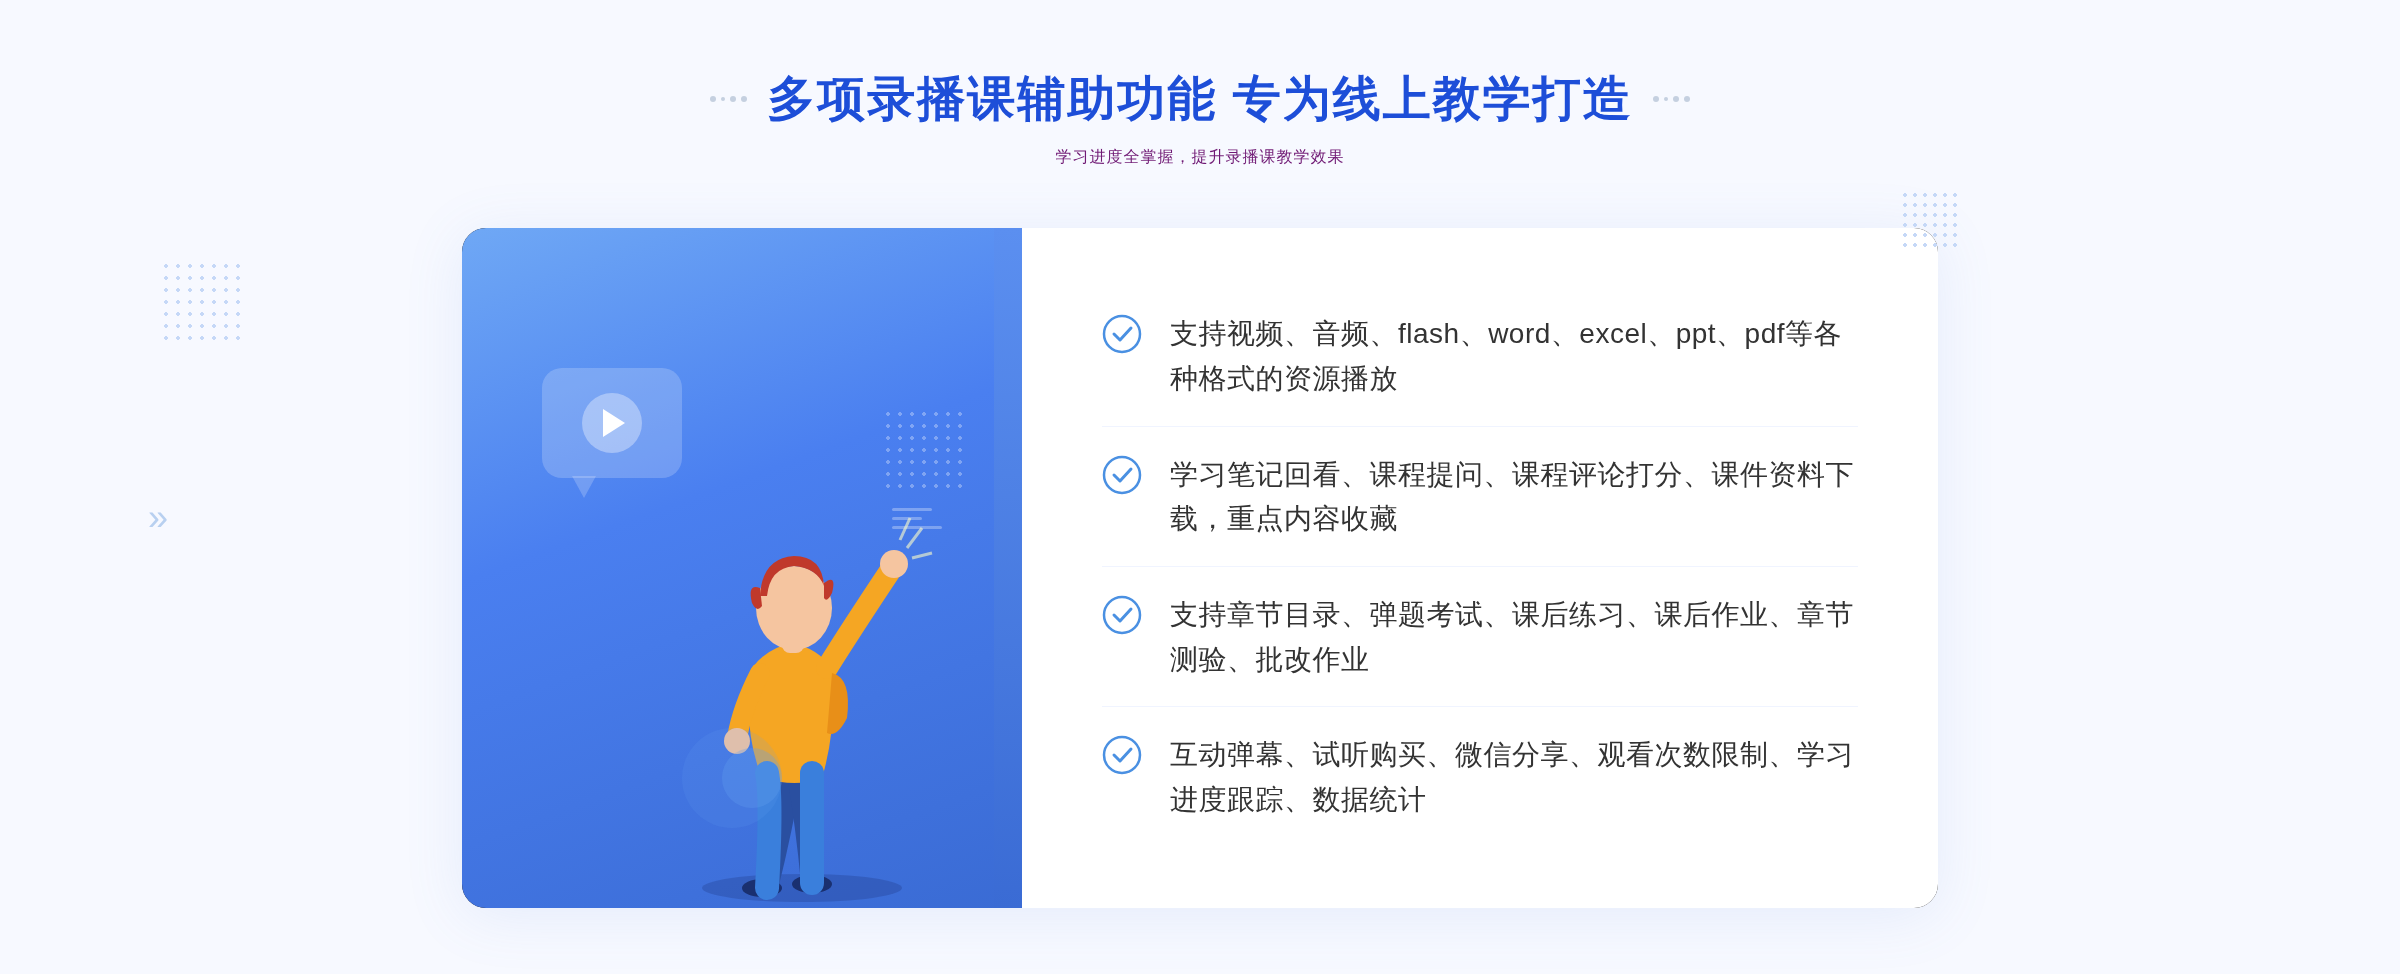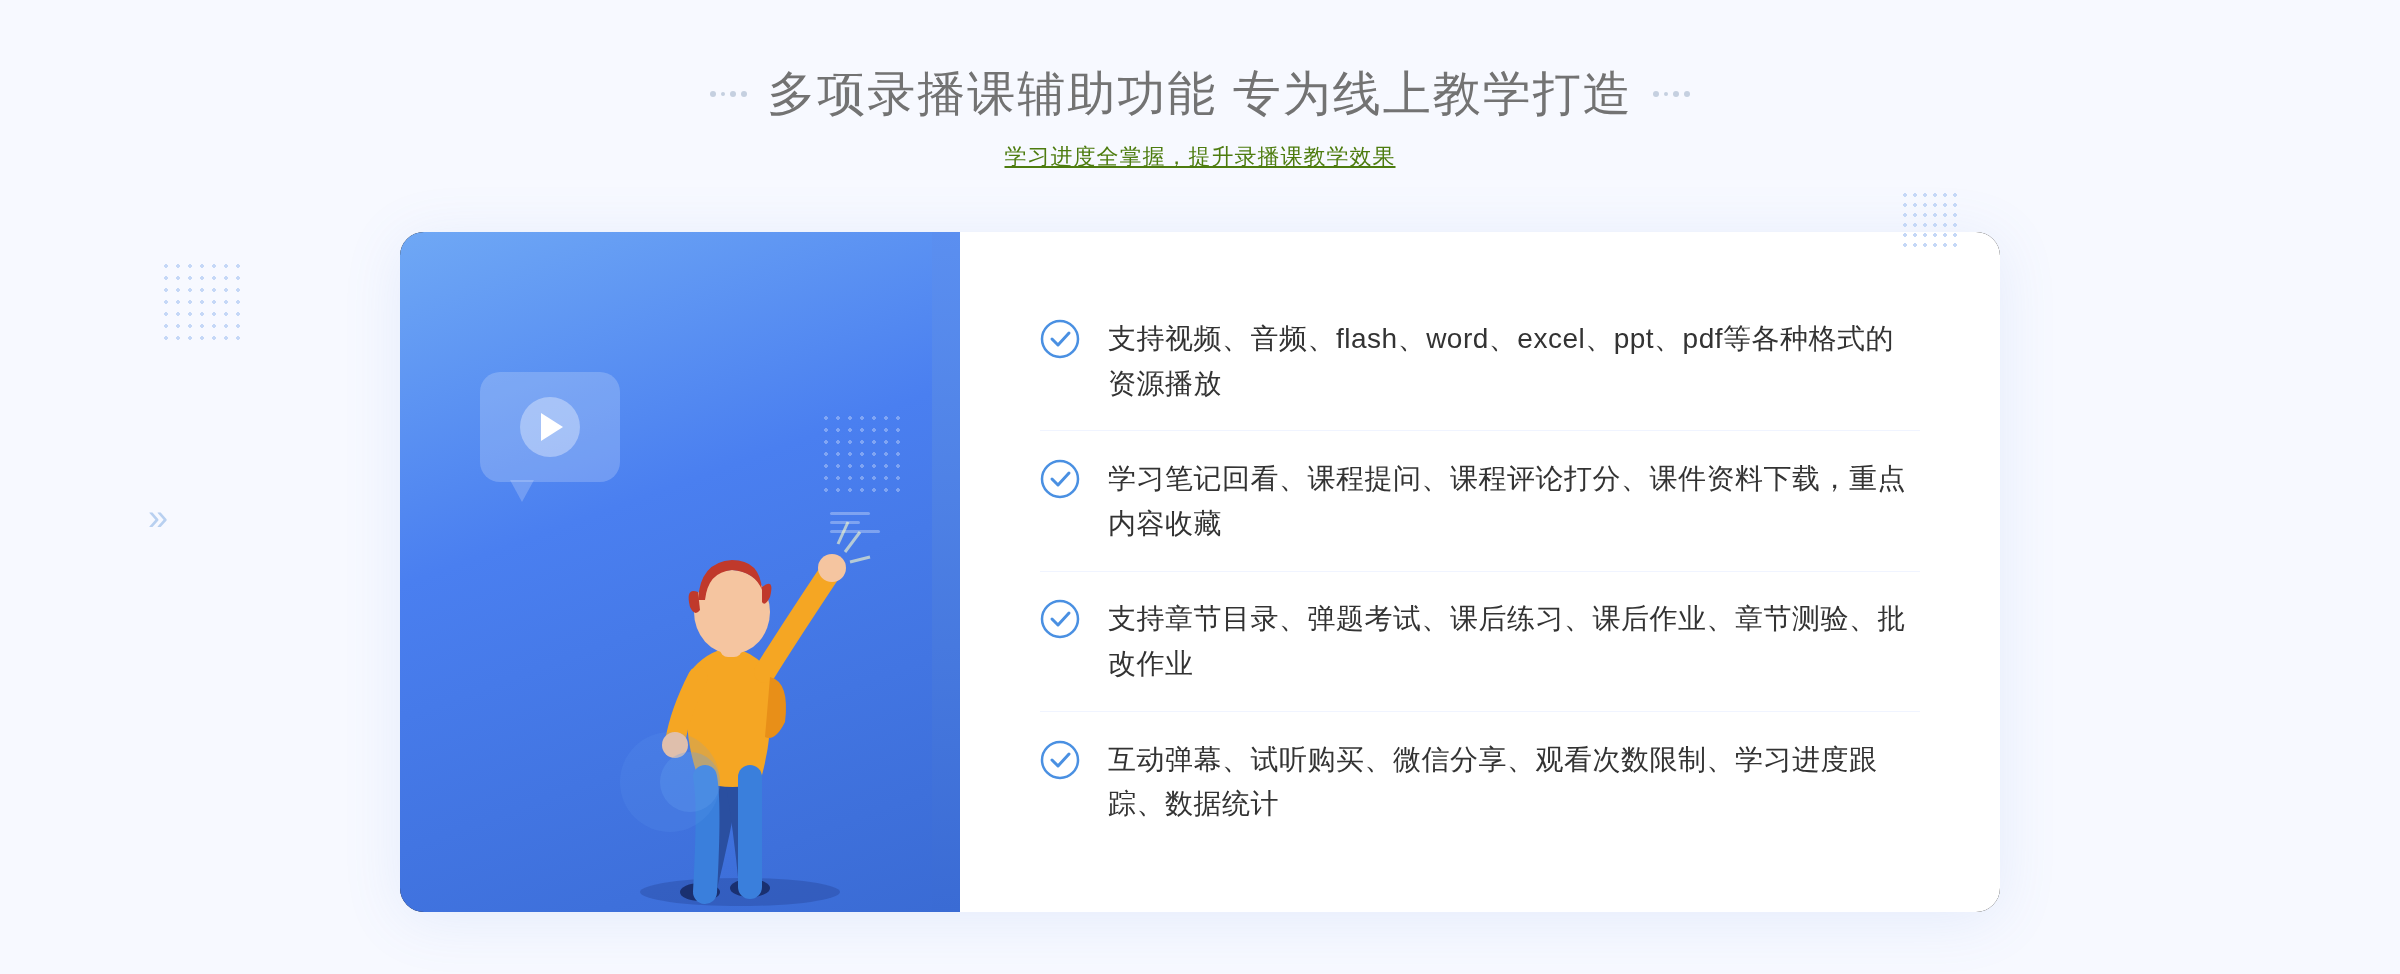--- a/index.html
+++ b/index.html
@@ -89,37 +89,36 @@
       border-radius: 50%;
     }
 
     .header-dots-deco span:nth-child(2) {
       width: 4px;
       height: 4px;
     }
 
     .main-title {
       font-size: 48px;
-      font-weight: 400;
-      color: #737373;
+      font-weight: 700;
+      color: #1d4ed8;
       letter-spacing: 2px;
     }
 
     .subtitle {
-      font-size: 22px;
-      color: #4d7c0f;
+      font-size: 16px;
+      color: #701a75;
       letter-spacing: 1px;
-      text-decoration: underline;
     }
 
     
     .content-area {
       display: flex;
       align-items: stretch;
-      width: 1600px;
+      width: 1476px;
       background: #000000;
       border-radius: 24px;
       box-shadow: 0 8px 60px rgba(100, 140, 220, 0.12);
       overflow: hidden;
       min-height: 680px;
     }
 
     
     .illustration-panel {
       width: 560px;

